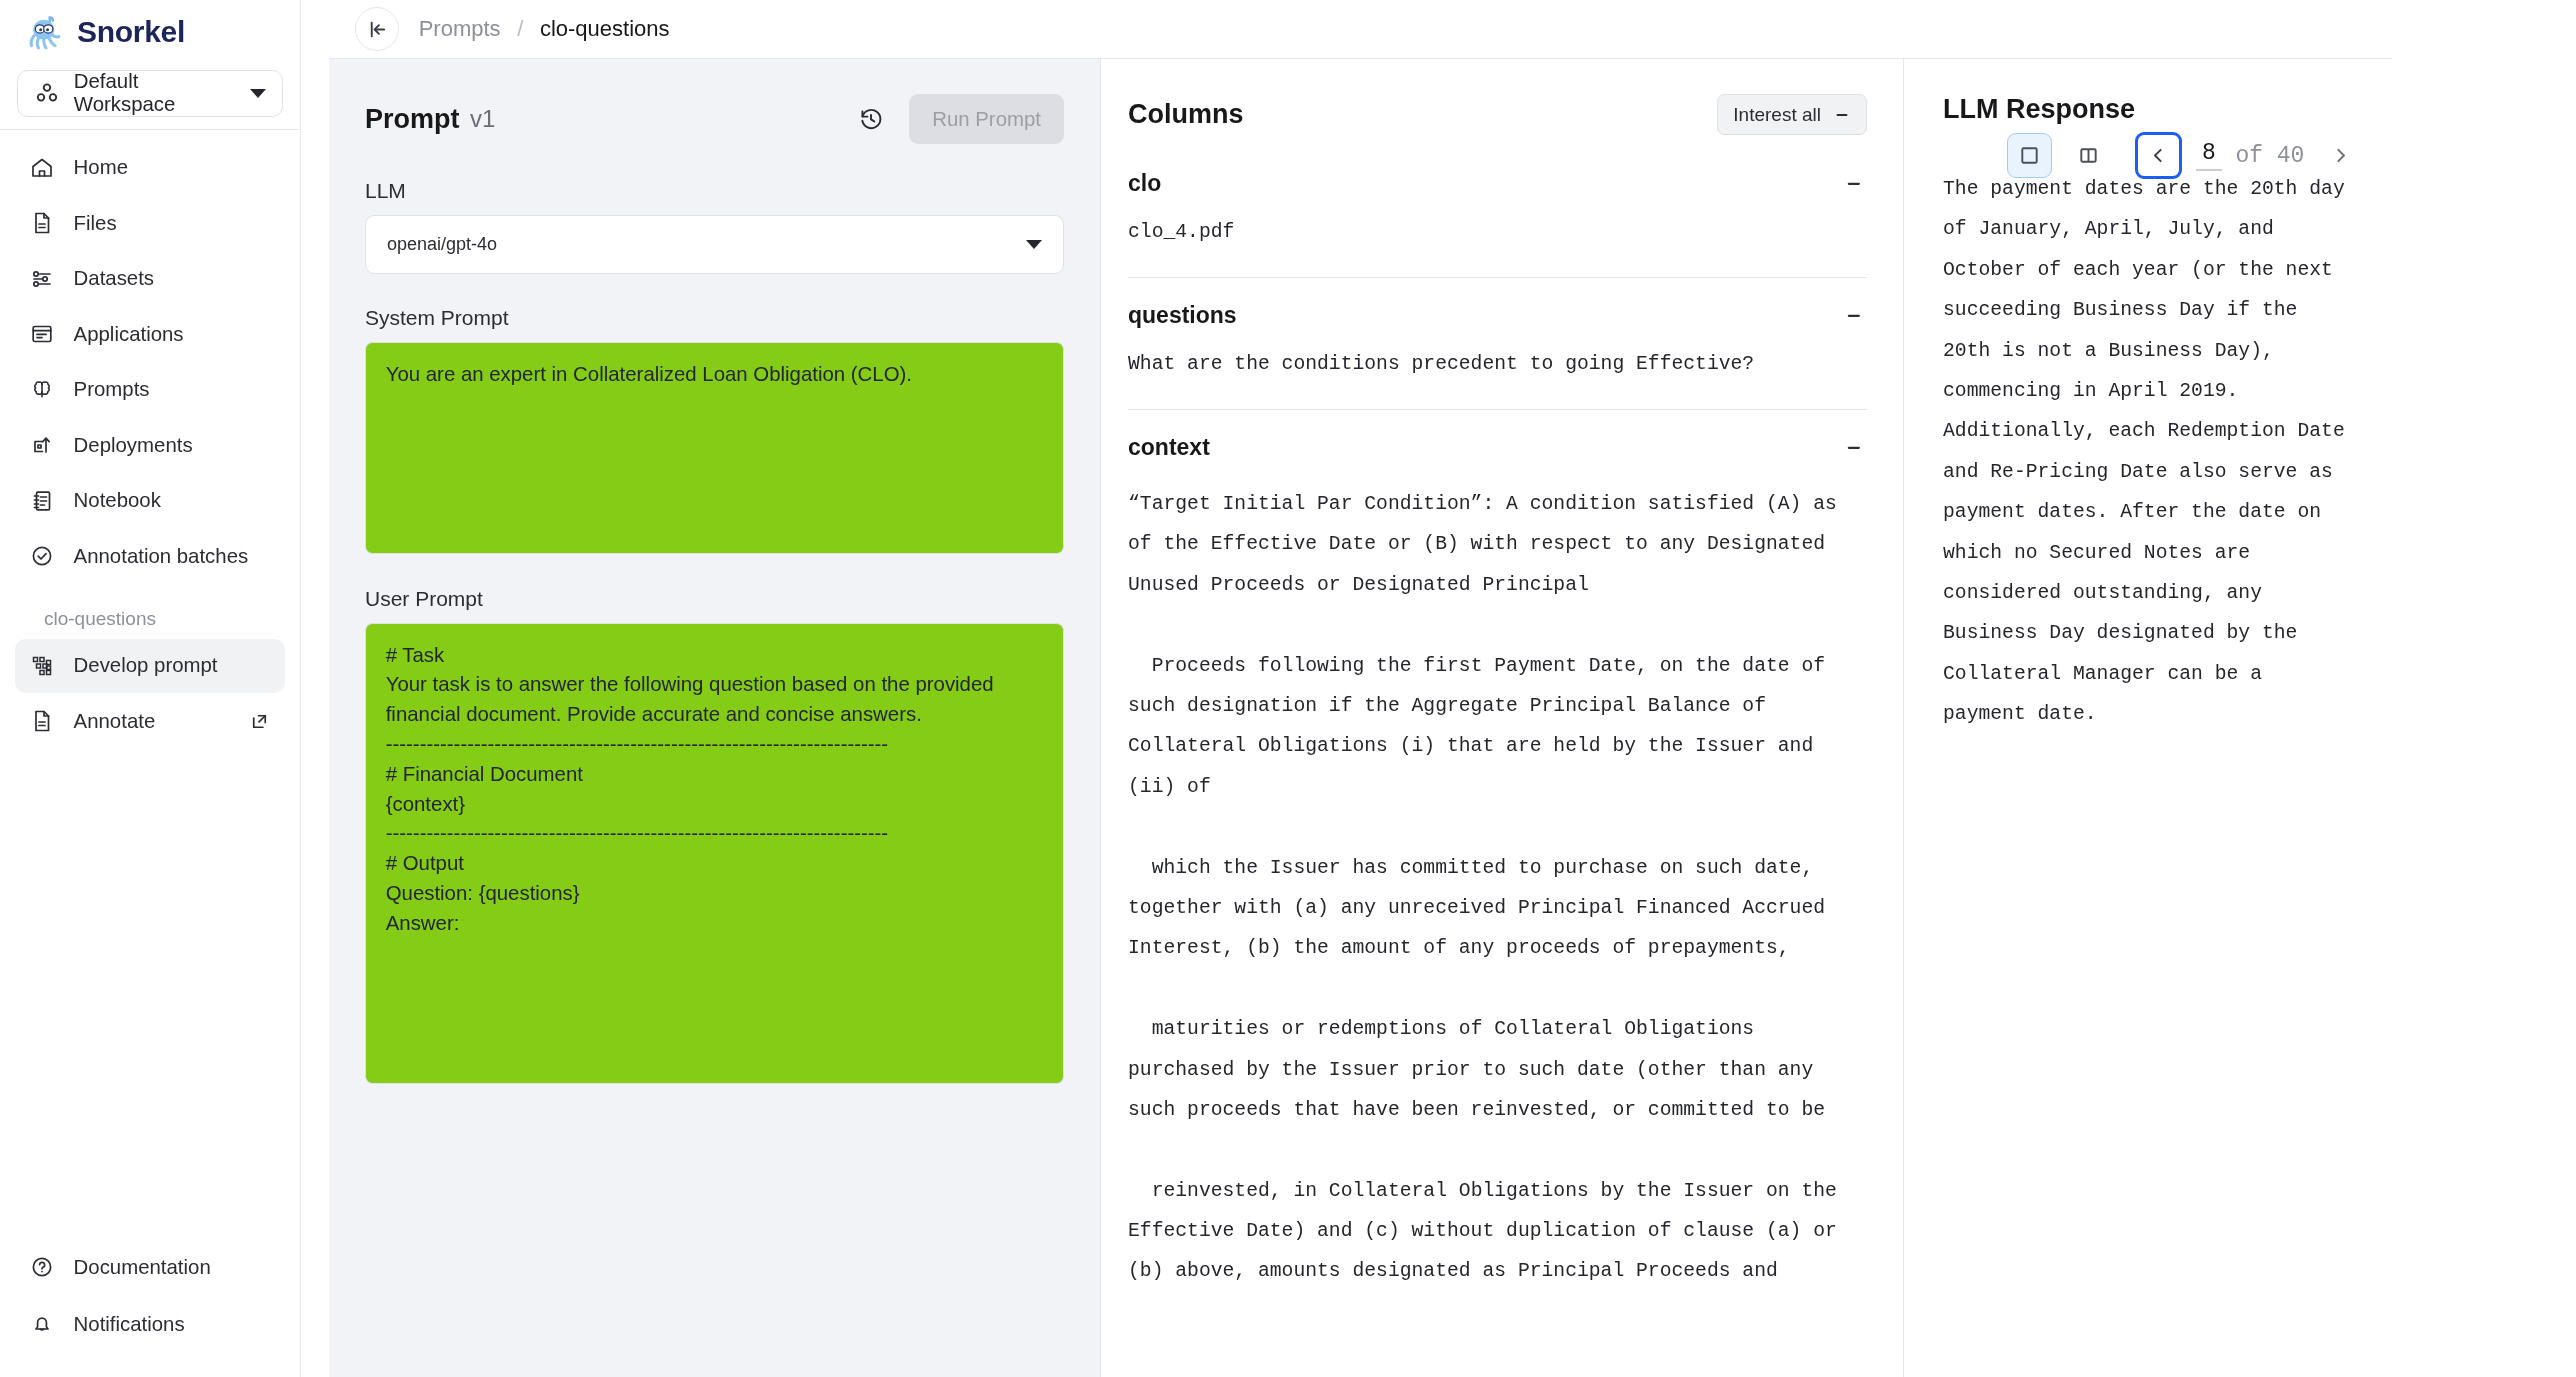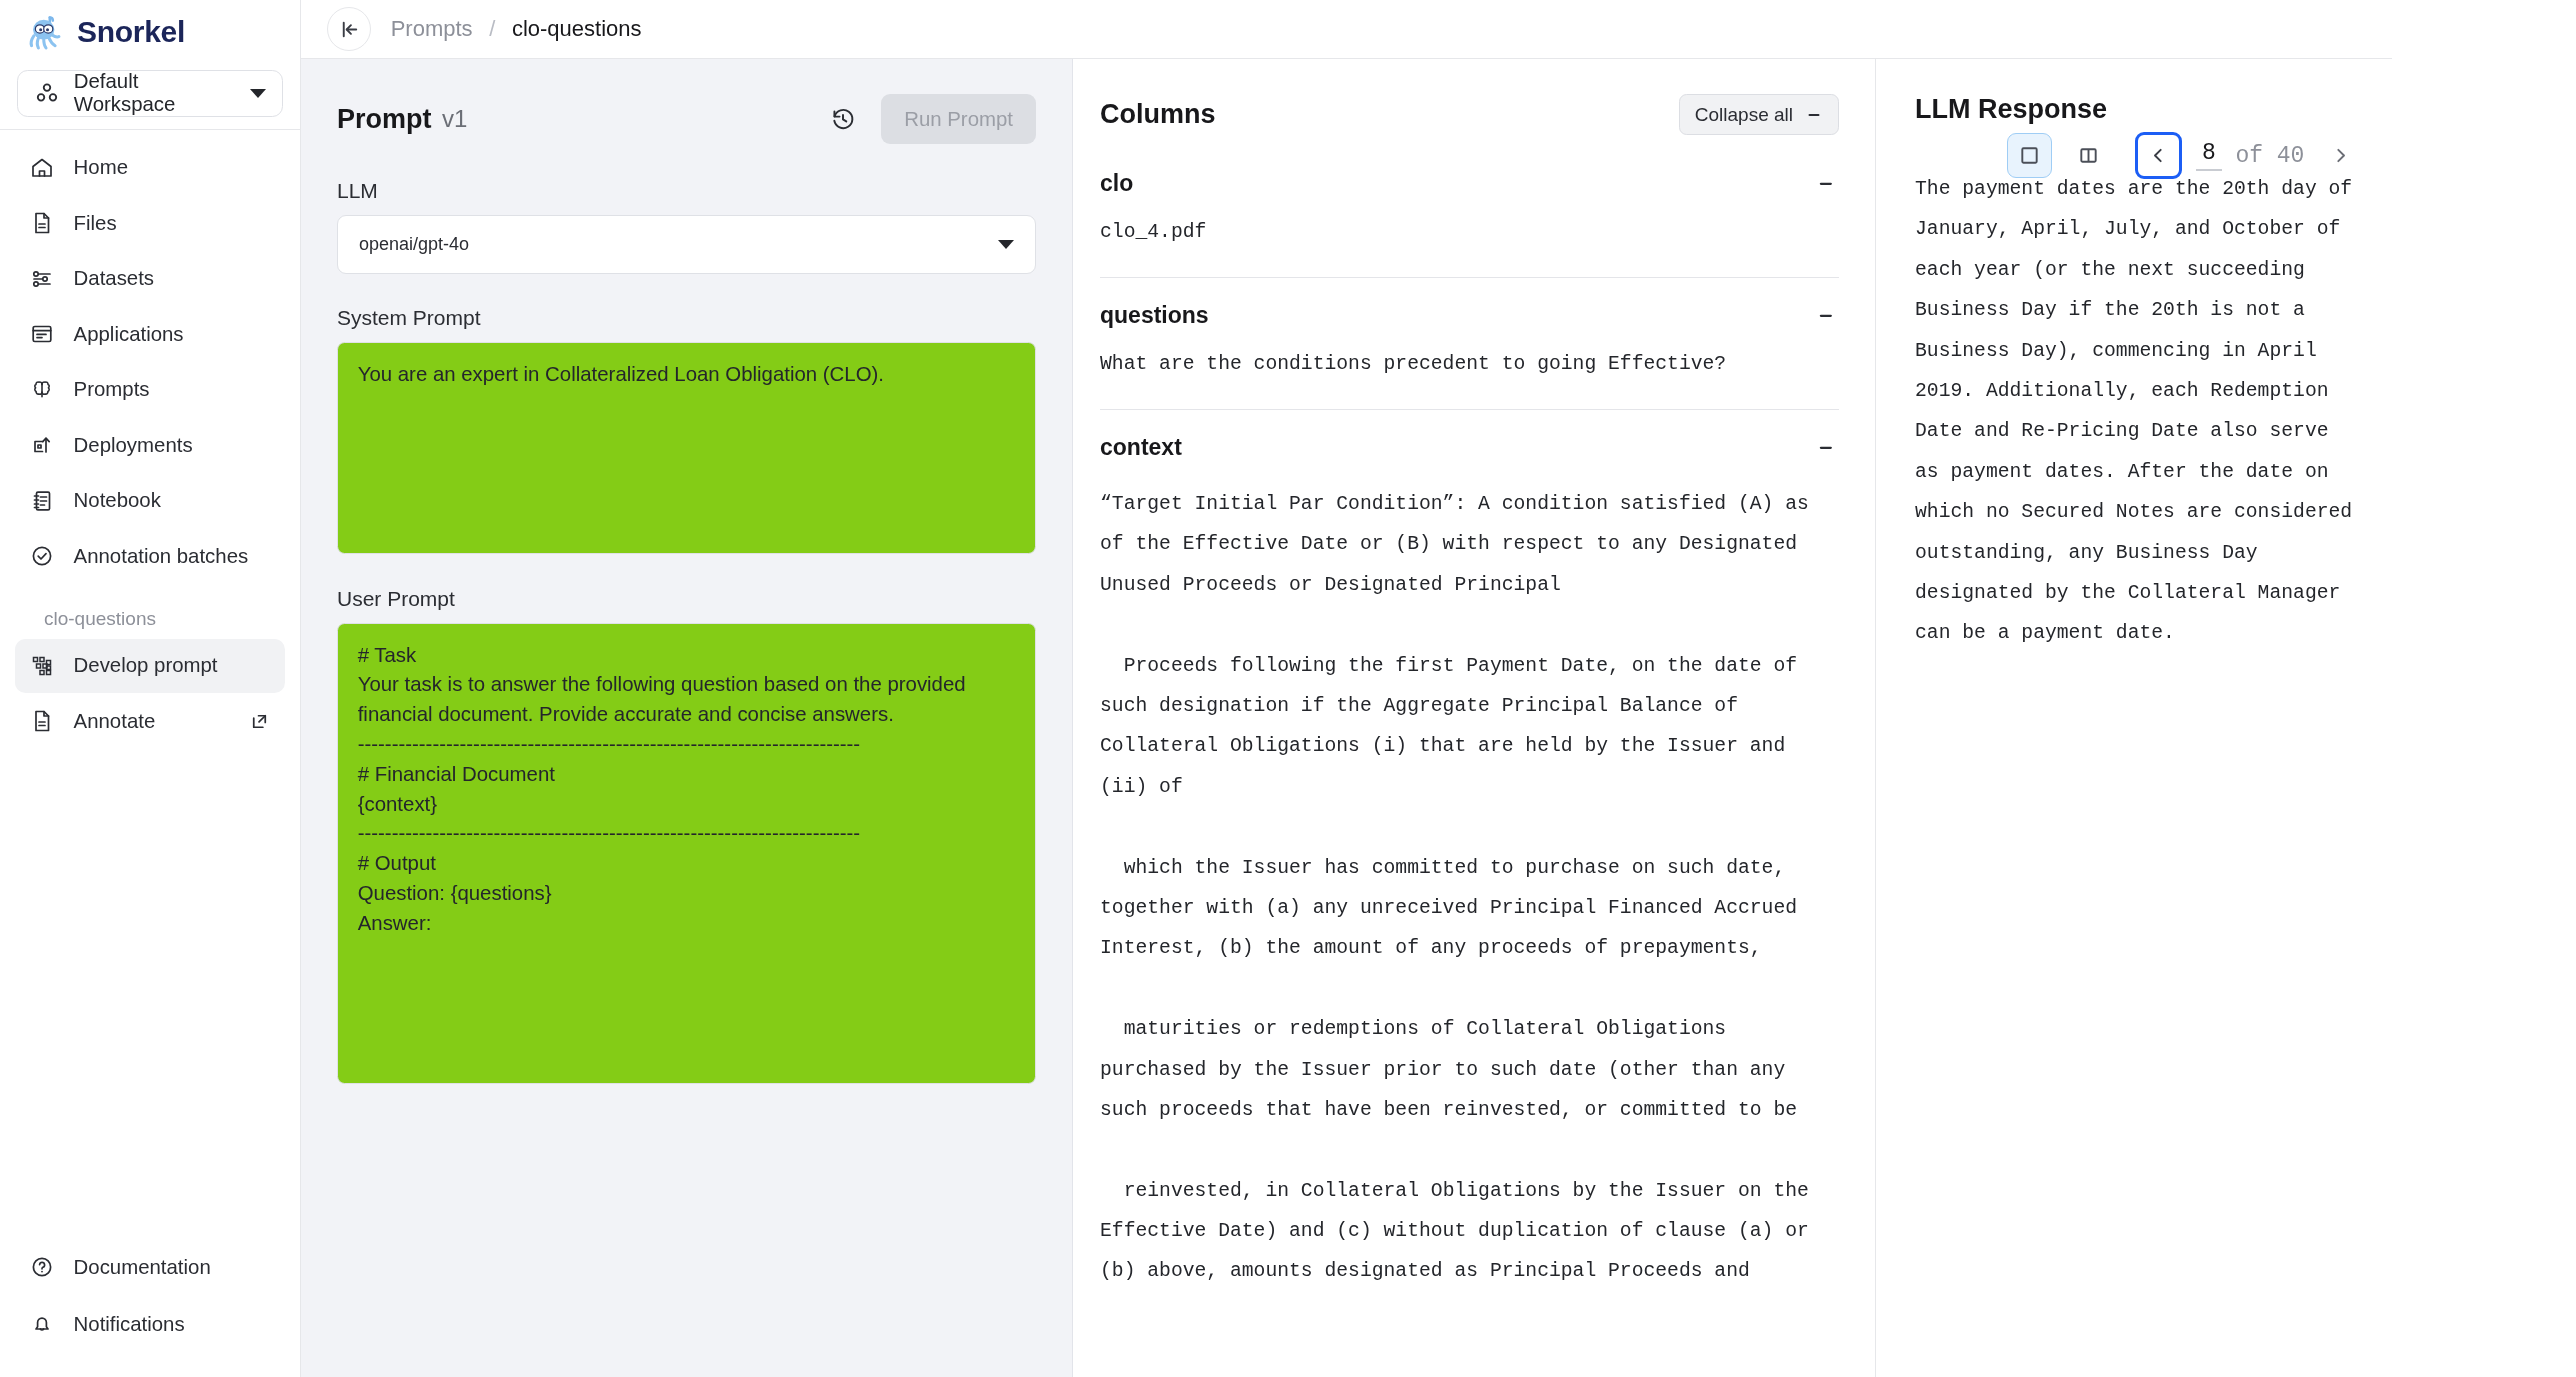--- a/index.html
+++ b/index.html
@@ -2,21 +2,21 @@
 <html style="font-size:12px"><head>
 <meta charset="utf-8">
 <style>
   * { box-sizing: border-box; margin: 0; padding: 0; }
   html, body {
     width: 2576px; height: 1377px;
     font-family: "Liberation Sans", sans-serif;
     background: #ffffff; color: #18181b;
     overflow: hidden;
   }
-  .app { display: flex; width: 2392px; height: 1377px; }
+  .app { display: flex; width: 2392px; height: 1377px; gap: 28px; }
 
   
   .sidebar {
     width: 301px; height: 1377px;
     background: #ffffff;
     border-right: 1.5px solid #e6e7ea;
     display: flex; flex-direction: column;
     flex: 0 0 301px;
   }
   .brand { display: flex; align-items: center; gap: 12px; padding: 15px 0 10.6px 27px; height: 59px; }
@@ -443,21 +443,21 @@
 --------------------------------------------------------------------------
 # Output
 Question: {questions}
 Answer:</div>
         </section>
 
         <section class="cols-panel">
           <div class="cols-head">
             <span class="cols-title">Columns</span>
             <div class="collapse-all">
-              <span>Collapse all</span>
+              <span>Interest all</span>
               <svg width="18" height="18" viewBox="0 0 24 24" stroke="#2b2d33" stroke-width="2.6" stroke-linecap="round">
                   <path d="M6 12 H18"></path>
                 </svg>
             </div>
           </div>
 
           <div class="col-sec">
             <div class="col-sec-head">
               <span class="col-sec-name">clo</span>
               <span class="minus-btn">

